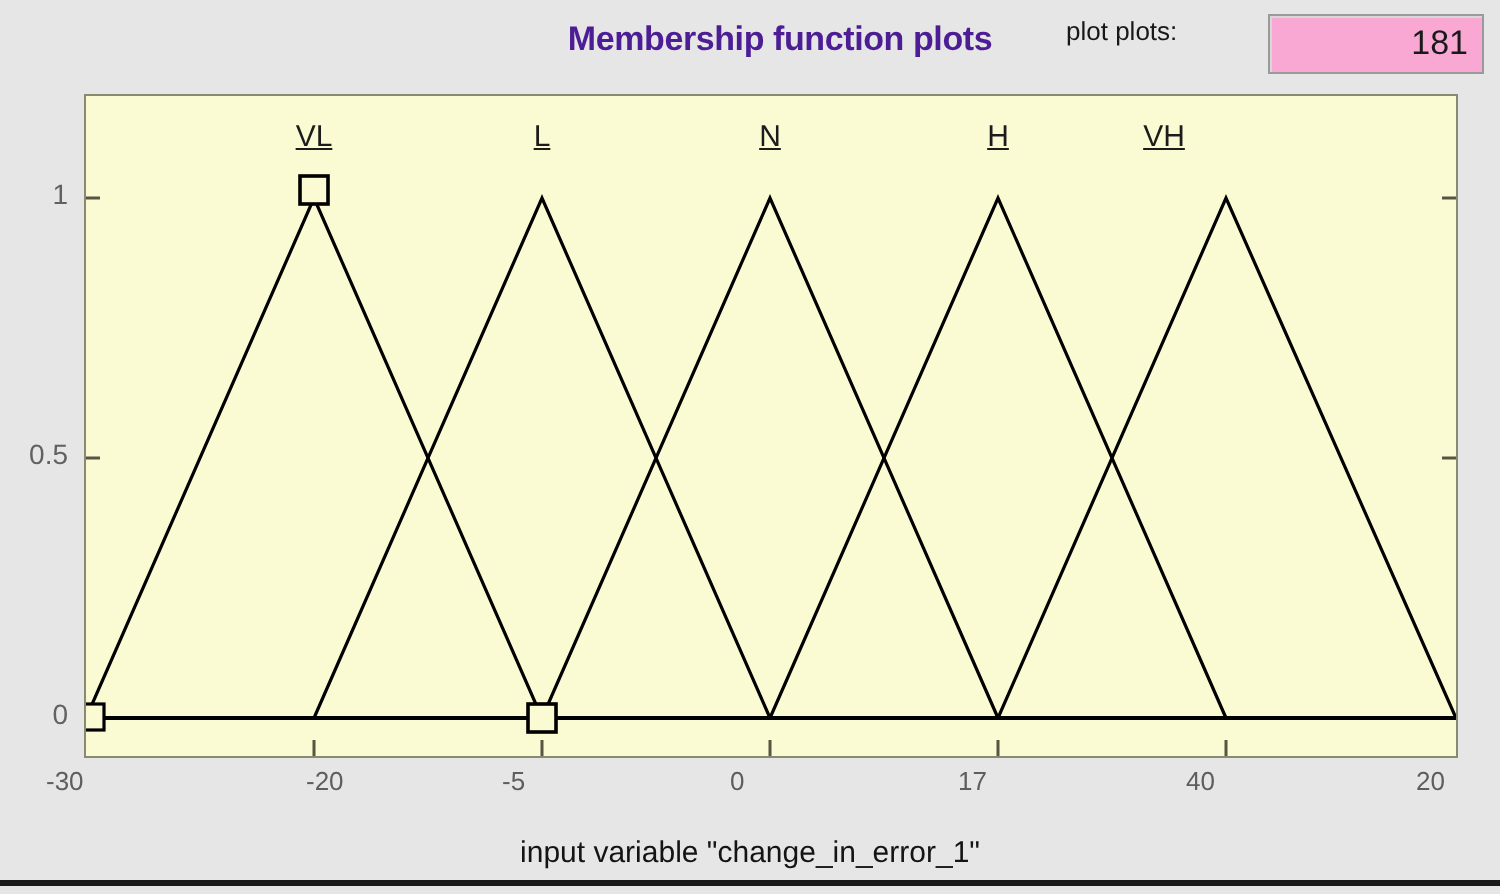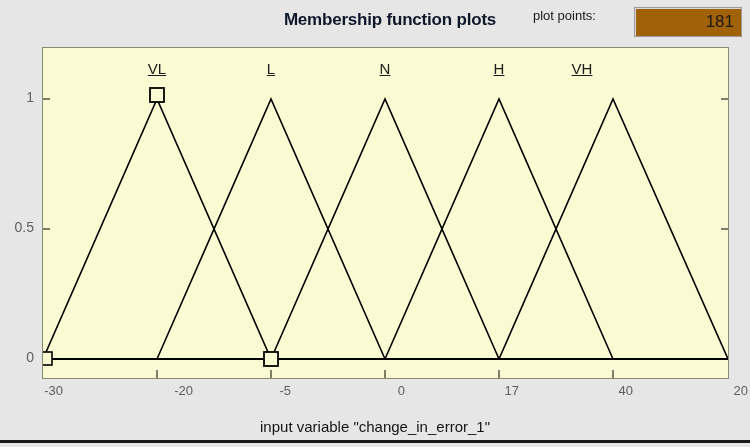--- a/index.html
+++ b/index.html
@@ -21,36 +21,36 @@
     left: 0; top: 0;
     width: 750px; height: 44px;
   }
   #plot-title {
     position: absolute;
     left: 255px; top: 10px;
     width: 270px;
     text-align: center;
     font-size: 17px;
     font-weight: bold;
-    color: #0f172a;
+    color: #4c1d95;
     letter-spacing: -0.2px;
     white-space: nowrap;
   }
   #plotpoints-label {
     position: absolute;
     left: 533px; top: 8px;
     font-size: 13px;
     color: #181818;
     white-space: nowrap;
   }
   #plotpoints-input {
     position: absolute;
     left: 634px; top: 7px;
     width: 108px; height: 30px;
-    background: #a16207;
+    background: #f9a8d4;
     border: 1px solid #9a9a9a;
     box-sizing: border-box;
     box-shadow: inset 1px 1px 0 #d8d8d8;
   }
   #plotpoints-value {
     position: absolute;
     right: 7px; top: 4px;
     font-size: 17px;
     color: #1a1a1a;
     text-align: right;
@@ -84,21 +84,21 @@
     color: #616161;
     white-space: nowrap;
   }
 
   
   .xlab {
     position: absolute;
     top: 383px;
     font-size: 13px;
     color: #5e5e5e;
-    text-align: right;
+    text-align: left;
     width: 40px;
     white-space: nowrap;
   }
 
   
   .mflab {
     position: absolute;
     top: 60px;
     font-size: 15px;
     color: #1c1c1c;
@@ -125,21 +125,21 @@
     left: 0; top: 440px;
     width: 750px; height: 3px;
     background: #1a1a1a;
   }
 </style>
 </head>
 <body>
 
 <div id="header">
   <div id="plot-title">Membership function plots</div>
-  <div id="plotpoints-label">plot points:</div>
+  <div id="plotpoints-label">plot plots:</div>
   <div id="plotpoints-input">
     <span id="plotpoints-value">181</span>
   </div>
 </div>
 
 <div class="y-label-wrap">
   <div class="ylab" id="ylab0" style="top:89px;">1</div>
   <div class="ylab" id="ylab1" style="top:219px;">0.5</div>
   <div class="ylab" id="ylab2" style="top:349px;">0</div>
 </div>

